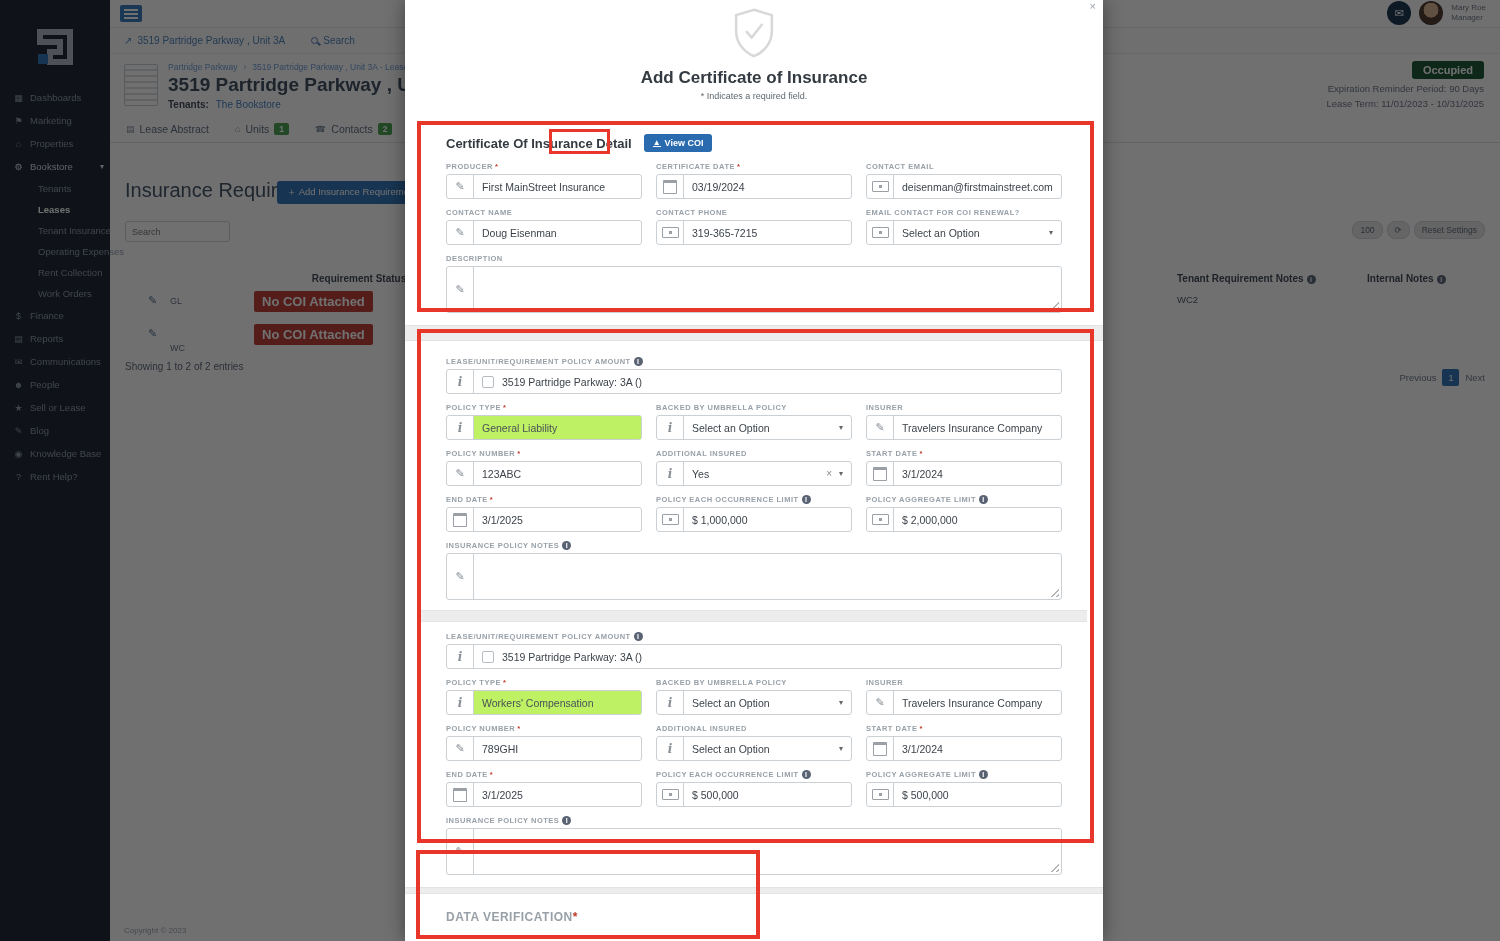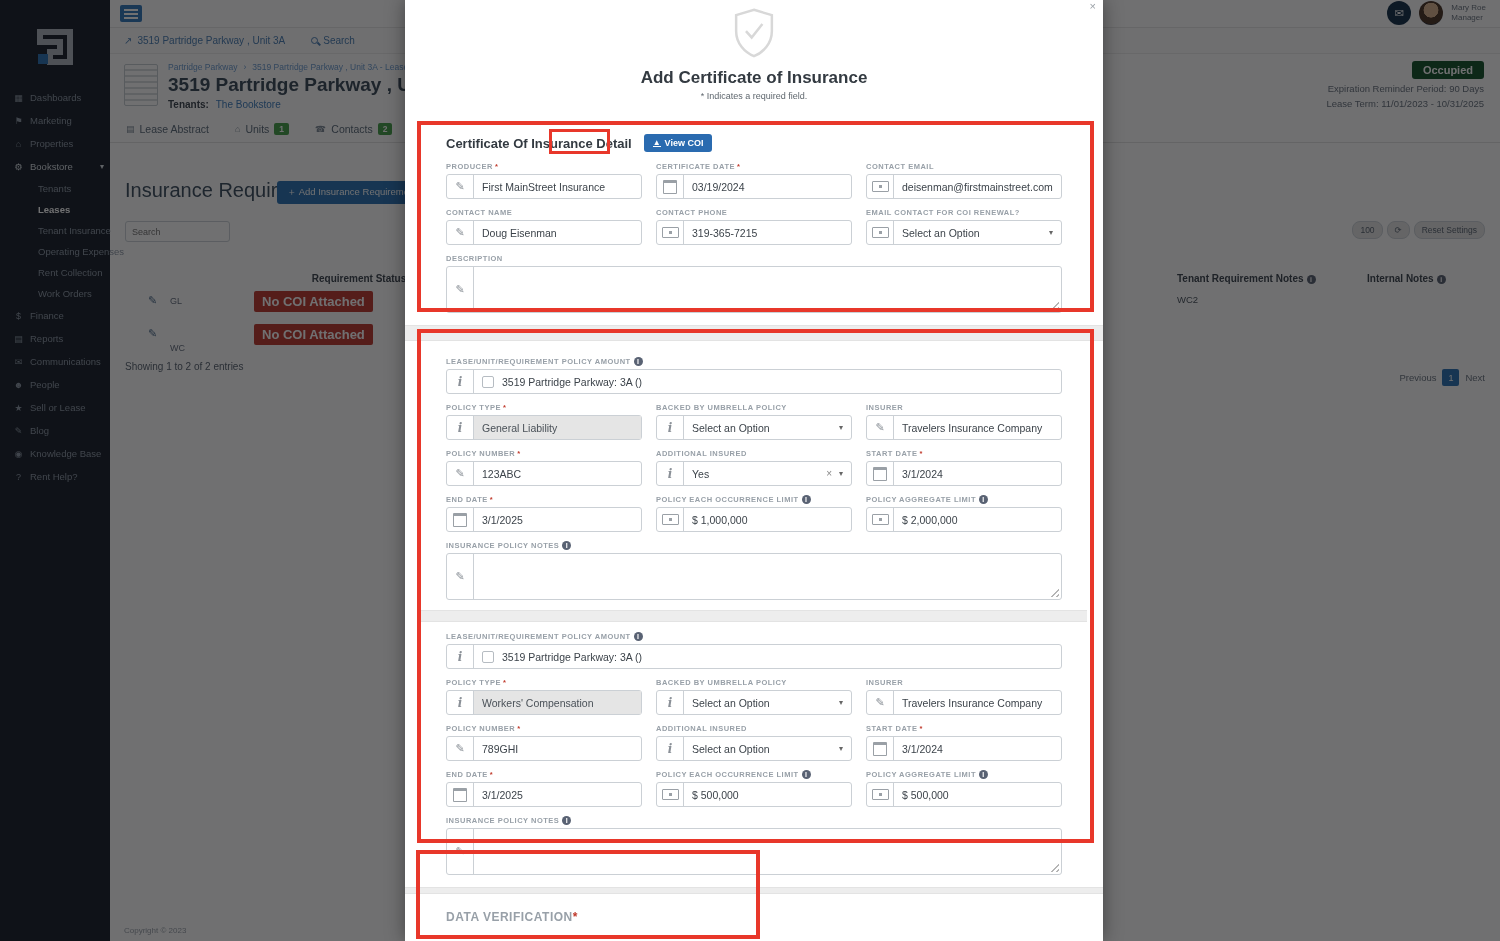--- a/index.html
+++ b/index.html
@@ -86,21 +86,21 @@
   .viewcoi-btn { background:#2a6bb0; color:#fff; font-size:9px; font-weight:bold; padding:4px 9px; border-radius:3px; display:flex; align-items:center; gap:4px; cursor:pointer; }
   .up-ic { font-size:8px; border-bottom:1px solid #fff; line-height:7px; display:inline-block; }
 
   .fgrid { display:grid; grid-template-columns:1fr 1fr 1fr; column-gap:14px; row-gap:9px; }
   .cell-full { grid-column:1 / -1; }
   .flabel { font-size:7.5px; letter-spacing:.5px; text-transform:uppercase; color:#98a0a8; margin-bottom:3px; font-weight:bold; }
   .flabel .req { color:#c0392b; margin-left:2px; }
   .inp { display:flex; height:25px; border:1px solid #cbd0d5; border-radius:3px; background:#fff; align-items:stretch; font-size:10.5px; color:#3c434a; position:relative; }
   .inp .ic { width:27px; border-right:1px solid #cbd0d5; display:flex; align-items:center; justify-content:center; color:#8a9097; flex:0 0 27px; }
   .inp .val { flex:1; display:flex; align-items:center; padding:0 8px; overflow:hidden; white-space:nowrap; }
-  .inp.dis .val { background:#e5e5e5; color:#4a5158; }
+  .inp.dis .val { background:#bef264; color:#4a5158; }
   .inp .crt { display:flex; align-items:center; padding-right:8px; color:#666; font-size:8px; }
   .crt::before { content:"▾"; }
   .inp .clr { display:flex; align-items:center; color:#888; font-size:10px; padding-right:7px; }
   .clr::before { content:"×"; }
   .ta { height:47px; }
   .ta .val { align-items:flex-start; padding-top:5px; }
   .ta .ic { align-items:center; }
   .rz { position:absolute; right:2px; bottom:2px; width:9px; height:9px; background:repeating-linear-gradient(135deg,#b5b5b5 0 1px,transparent 1px 3.5px); clip-path:polygon(100% 0,100% 100%,0 100%); }
   .cb { width:12px; height:12px; border:1px solid #b6bcc2; border-radius:2px; background:#fff; display:inline-block; flex:0 0 12px; margin-right:8px; }
 

